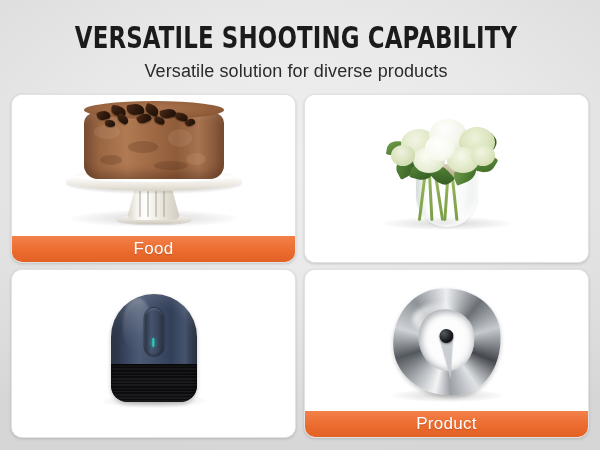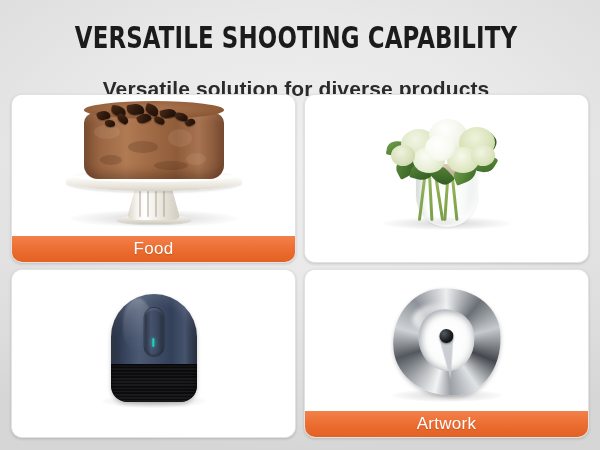--- a/index.html
+++ b/index.html
@@ -18,22 +18,22 @@
   .header{position:absolute;left:0;top:0;width:592px;text-align:center;}
   .title{
     margin:0;padding-top:22px;
     font-family:"Liberation Sans Narrow","DejaVu Sans Condensed","Liberation Sans",sans-serif;
     font-size:31px;line-height:1.02;font-weight:700;color:#1b1b1b;
     letter-spacing:.2px;
     transform:scaleX(.82);transform-origin:50% 50%;
     white-space:nowrap;
   }
   .subtitle{
-    margin:16px;padding-top:7px;
-    font-size:21px;color:#2b2b2b;font-weight:700;letter-spacing:.1px;
+    margin:0;padding-top:7px;
+    font-size:18px;color:#2b2b2b;font-weight:400;letter-spacing:.1px;
   }
 
   
   .grid{
     position:absolute;left:11px;top:94px;
     width:578px;height:344px;
     display:grid;grid-template-columns:1fr 1fr;grid-template-rows:1fr 1fr;
     column-gap:8px;row-gap:6px;
   }
   .card{
@@ -316,17 +316,17 @@
         <div class="art-wrap">
           <div class="gshadow art-shadow"></div>
           <div class="torus">
             <div class="torus-hl"></div>
             <div class="torus-hole"></div>
             <div class="spike"></div>
             <div class="ball"></div>
           </div>
         </div>
       </div>
-      <div class="label">Artwork</div>
+      <div class="label">Product</div>
     </div>
 
   </div>
 </div>
 
 </body></html>

